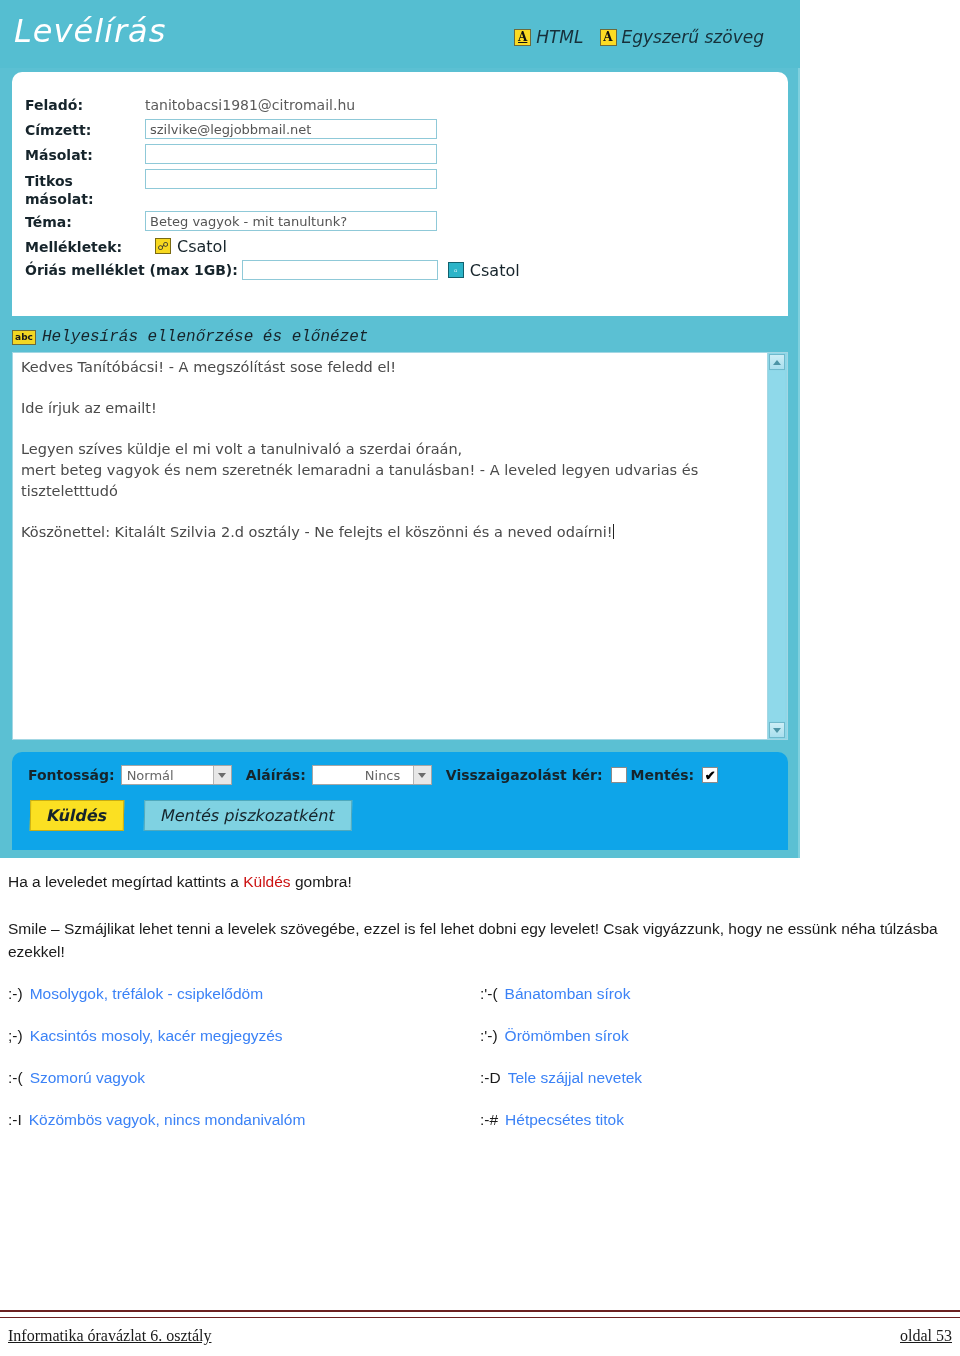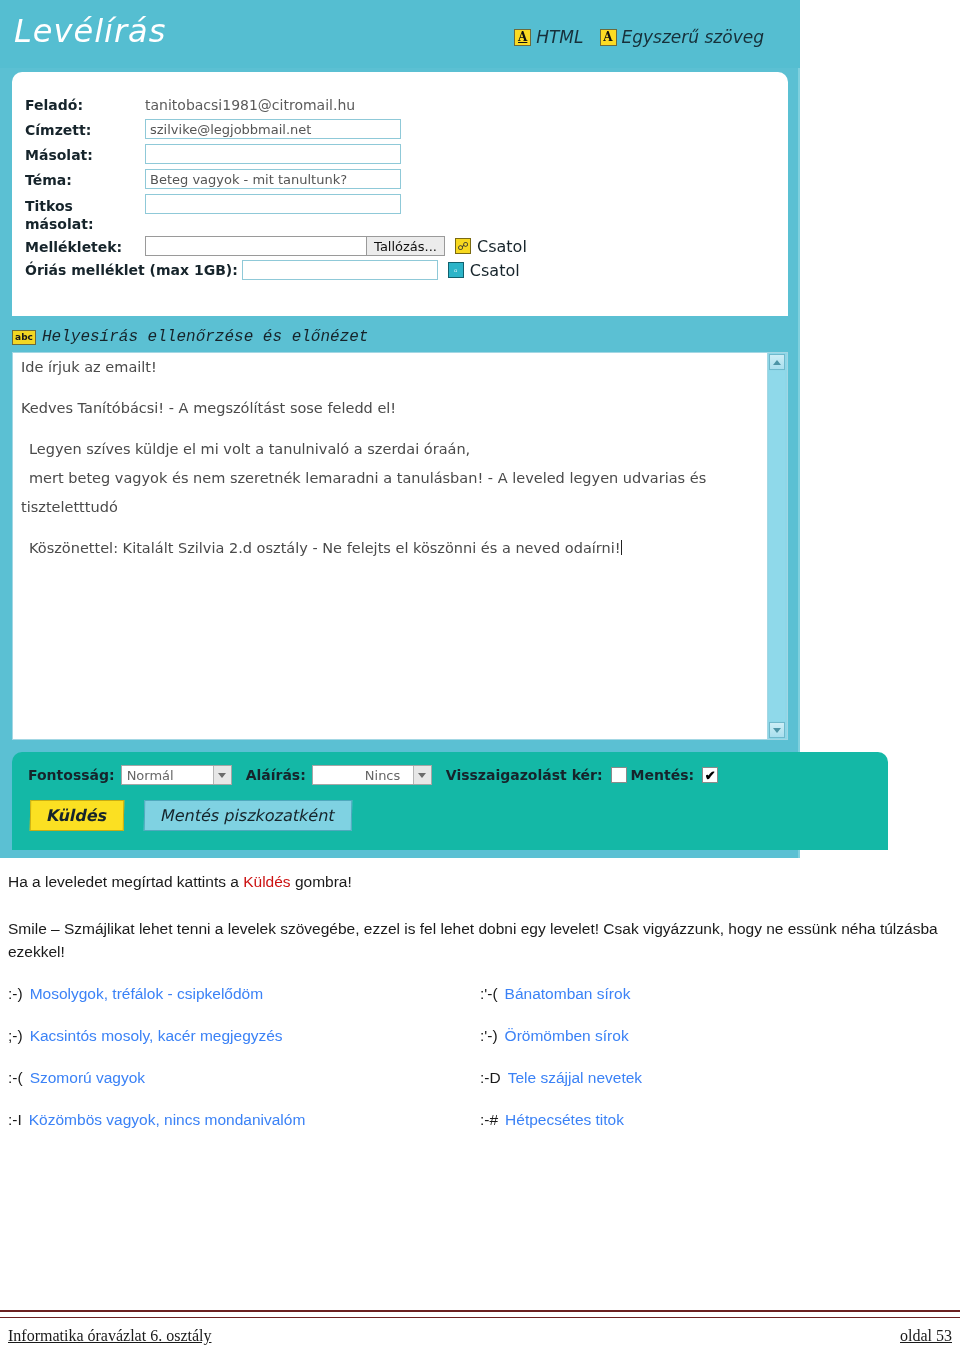--- a/index.html
+++ b/index.html
@@ -56,21 +56,21 @@
     width:120px;flex:0 0 120px;
     font-family:"DejaVu Sans",sans-serif;font-weight:bold;font-size:14px;
     color:#16242b;line-height:17px;padding-top:3px;
   }
   .flabel.two-line{line-height:18px;}
   .fvalue-static{
     font-family:"DejaVu Sans",sans-serif;font-size:14px;color:#5b5b5b;
     padding-top:3px;
   }
   .tinput{
-    width:256px;height:20px;background:#fff;
+    width:292px;height:20px;background:#fff;
     border:1px solid #8fc9d8;box-sizing:border-box;
     font-family:"DejaVu Sans",sans-serif;font-size:13px;color:#545454;
     padding:1px 4px;outline:none;
   }
   .attach-row{display:flex;align-items:center;margin-bottom:4px;}
   .file-wrap{
     width:300px;height:20px;border:1px solid #9a9a9a;background:#fff;
     display:flex;align-items:stretch;box-sizing:border-box;
   }
   .file-text{flex:1;background:#fff;}
@@ -121,21 +121,21 @@
     position:absolute;left:12px;top:352px;width:776px;height:388px;
     background:#ffffff;border:1px solid #a3d7e4;box-sizing:border-box;
     display:flex;
   }
   .editor-text{
     flex:1;padding:4px 8px 0 8px;overflow:hidden;
     font-family:"DejaVu Sans",sans-serif;font-size:14.5px;color:#4a4a4a;
     line-height:21px;
   }
   .editor-text p{margin:0 0 20px 0;}
-  .editor-text p.tight{margin:8px;}
+  .editor-text p.tight{margin:0;}
   .caret{
     display:inline-block;width:1px;height:15px;background:#222;
     vertical-align:-2px;
   }
   .vscroll{
     width:19px;background:#8ed7e8;border-left:1px solid #a3d7e4;
     position:relative;flex:0 0 19px;
   }
   .sc-btn{
     position:absolute;left:1px;width:16px;height:16px;
@@ -150,22 +150,22 @@
   }
   .sc-arrow.up{border-bottom:5px solid #4d94a6;}
   .sc-arrow.down{border-top:5px solid #4d94a6;}
   .sc-track{
     position:absolute;left:1px;top:18px;bottom:18px;width:16px;
     background:#8fd9ea;cursor:pointer;
   }
 
   
   .opts-panel{
-    position:absolute;left:12px;top:752px;width:876px;height:98px;
-    background:#14b8a6;border-radius:10px 10px 0 0;
+    position:absolute;left:12px;top:752px;width:776px;height:98px;
+    background:#0ea5e9;border-radius:10px 10px 0 0;
   }
   .opts-row{
     position:absolute;left:16px;top:13px;display:flex;align-items:center;
   }
   .opt-label{
     font-family:"DejaVu Sans",sans-serif;font-weight:bold;font-size:14px;
     color:#16242b;margin-right:6px;white-space:nowrap;
   }
   .ddown{
     display:inline-flex;align-items:stretch;height:20px;
@@ -279,38 +279,34 @@
         <div class="flabel">Címzett:</div>
         <input class="tinput" type="text" value="szilvike@legjobbmail.net" style="">
       </div>
 
       <div class="frow">
         <div class="flabel">Másolat:</div>
         <input class="tinput" type="text" value="" style="">
       </div>
 
       <div class="frow">
-        <div class="flabel">Téma:</div>
-        <input class="tinput" type="text" value="Beteg vagyok - mit tanultunk?" style="">
-      </div>
-
-      <div class="frow">
         <div class="flabel two-line">
           <div>Titkos</div>
           <div>másolat:</div>
         </div>
         <input class="tinput" type="text" value="" style="">
       </div>
 
+      <div class="frow">
+        <div class="flabel">Téma:</div>
+        <input class="tinput" type="text" value="Beteg vagyok - mit tanultunk?" style="">
+      </div>
+
       <div class="attach-row">
         <div class="flabel">Mellékletek:</div>
-        <div class="file-wrap">
-          <div class="file-text"></div>
-          <div class="file-btn">Tallózás...</div>
-        </div>
         <div class="csatol">
           <span class="clip-icon">☍</span>
           <span class="csatol-label">Csatol</span>
         </div>
       </div>
 
       <div class="attach-row">
         <div class="big-label">Óriás melléklet (max 1GB):</div>
         <input class="tinput" style="width: 196px;" type="text" value="">
         <div class="csatol">
@@ -322,22 +318,22 @@
     </div>
   </div>
 
   <div class="spellbar">
     <span class="abc-icon">abc</span>
     <span class="spell-label">Helyesírás ellenőrzése és előnézet</span>
   </div>
 
   <div class="editor-wrap">
     <div class="editor-text">
+      <p>Kedves Tanítóbácsi! - A megszólítást sose feledd el!</p>
       <p>Ide írjuk az emailt!</p>
-      <p>Kedves Tanítóbácsi! - A megszólítást sose feledd el!</p>
       <p class="tight">Legyen szíves küldje el mi volt a tanulnivaló a szerdai óraán,</p>
       <p class="tight">mert beteg vagyok és nem szeretnék lemaradni a tanulásban! - A leveled legyen udvarias és</p>
       <p>tiszteletttudó</p>
       <p class="tight"><span>Köszönettel: Kitalált Szilvia 2.d osztály - Ne felejts el köszönni és a neved odaírni!</span><span class="caret"></span></p>
     </div>
     <div class="vscroll">
       <div class="sc-btn sc-up">
         <span class="sc-arrow up"></span>
       </div>
       <div class="sc-track"></div>

